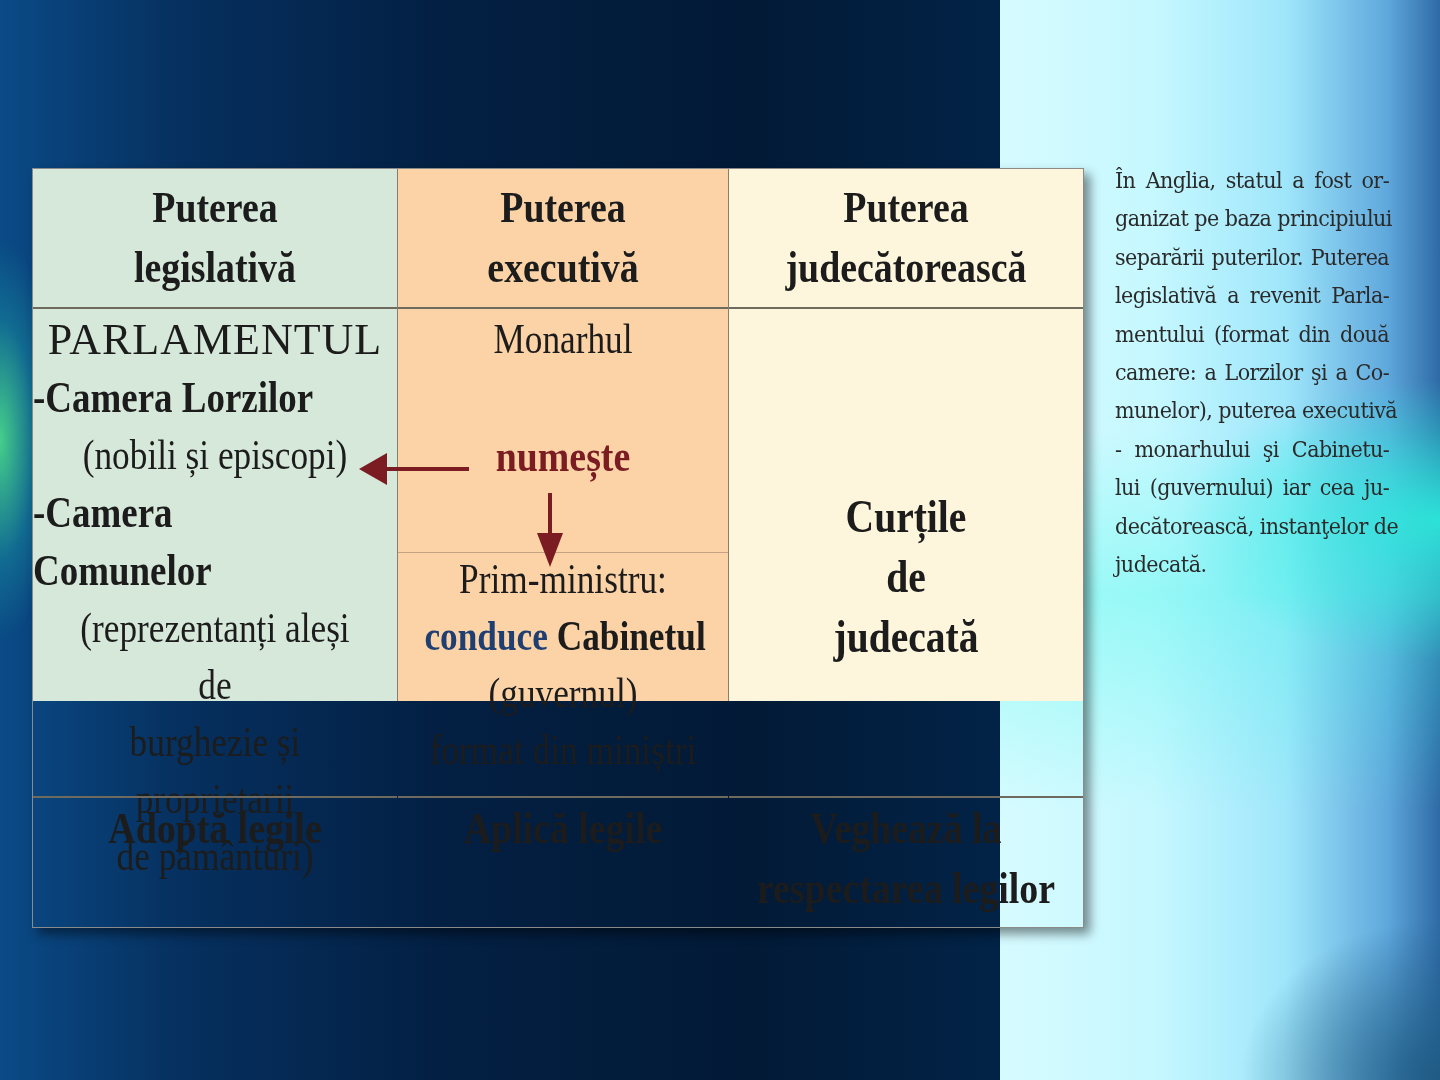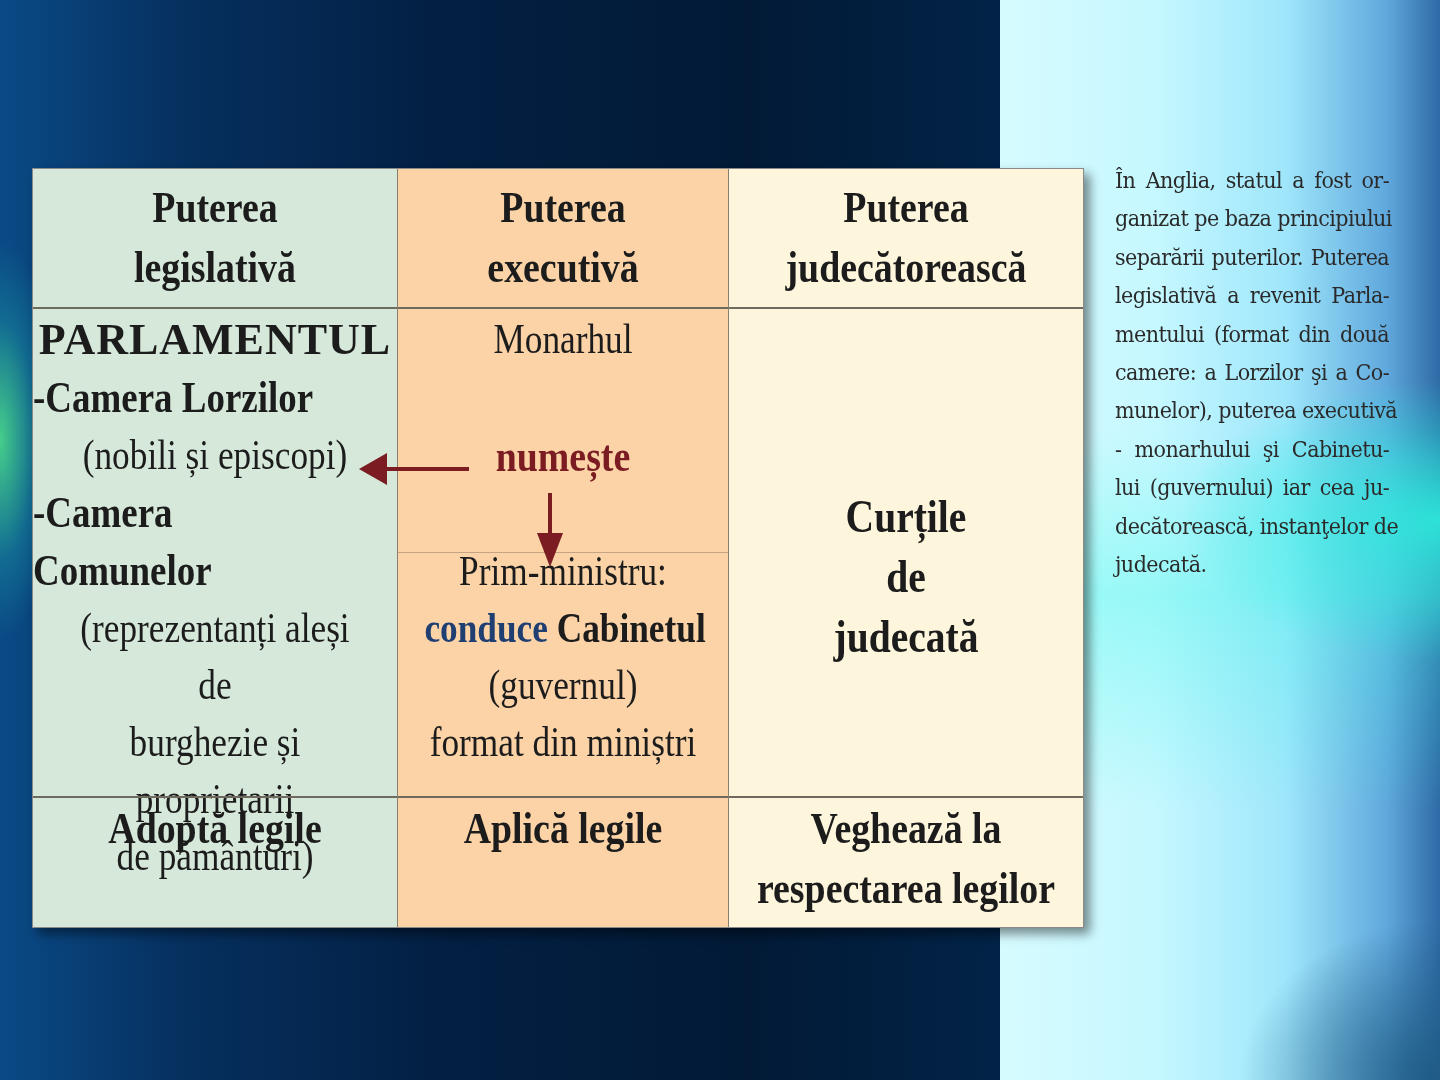--- a/index.html
+++ b/index.html
@@ -25,21 +25,21 @@
     content:""; position:absolute; left:0; top:0; width:440px; height:1080px;
     background: linear-gradient(180deg, rgba(255,255,255,0) 0%, rgba(255,255,255,0) 40%, rgba(60,250,230,0.35) 55%, rgba(255,255,255,0) 75%);
   }
 
   .table-wrap {
     position:absolute; left:32px; top:168px; width:1050px; height:758px;
     box-shadow: 6px 6px 10px rgba(0,0,0,0.45);
     border:1px solid #8a8a8a;
   }
   .col {
-    position:absolute; top:0; height:758px;
+    position:absolute; top:0; height:532px;
   }
   .col.leg { left:0; width:364px; background:#d5e8d9; border-right:1px solid #8a7f6e; }
   .col.exe { left:365px; width:330px; background:#fbd3a7; border-right:1px solid #8a7f6e; }
   .col.jud { left:696px; width:354px; background:#fdf6dc; }
 
   .hline { position:absolute; left:0; width:100%; height:1.5px; background:#6e6a5e; }
   .hline.h1 { top:138px; }
   .hline.h2 { top:627px; }
   .hline.inner { top:383px; height:1px; background:#c7a386; }
 
@@ -53,27 +53,27 @@
     font-weight:bold; font-size:44px; line-height:60px; transform:scaleX(0.86);
   }
   .body-txt { font-size:42px; line-height:57px; transform:scaleX(0.84); }
   .bold { font-weight:bold; }
   .foot {
     top:630px; font-weight:bold; font-size:44px; line-height:60px; transform:scaleX(0.86);
   }
 
   
   .leg-mid { top:142px; }
-  .leg-mid .caps { font-weight:bold; font-size:44px; line-height:58px; letter-spacing:1px; }
+  .leg-mid .caps { font-weight:normal; font-size:44px; line-height:58px; letter-spacing:1px; }
   .leg-mid .left-al { text-align:left; }
 
   
   .exe-top { top:142px; }
   .numeste { position:absolute; top:262px; left:0; width:100%; text-align:center; color:#7a1c22; font-weight:bold; font-size:44px; transform:scaleX(0.86); }
-  .exe-bottom { top:374px; }
+  .exe-bottom { top:382px; }
   .blue { color:#1f3f72; font-weight:bold; }
   .darkbold { font-weight:bold; }
 
   .jud-mid { top:318px; font-weight:bold; font-size:46px; line-height:60px; transform:scaleX(0.86); }
 
   
   .arrow-left-line { position:absolute; left:382px; top:298px; width:88px; height:4px; background:#7a1c22; }
   .arrow-left-head { position:absolute; left:358px; top:284px; width:0; height:0;
     border-top:16px solid transparent; border-bottom:16px solid transparent; border-right:28px solid #7a1c22; }
   .arrow-down-line { position:absolute; left:547px; top:492px; width:4px; height:46px; background:#7a1c22; }

